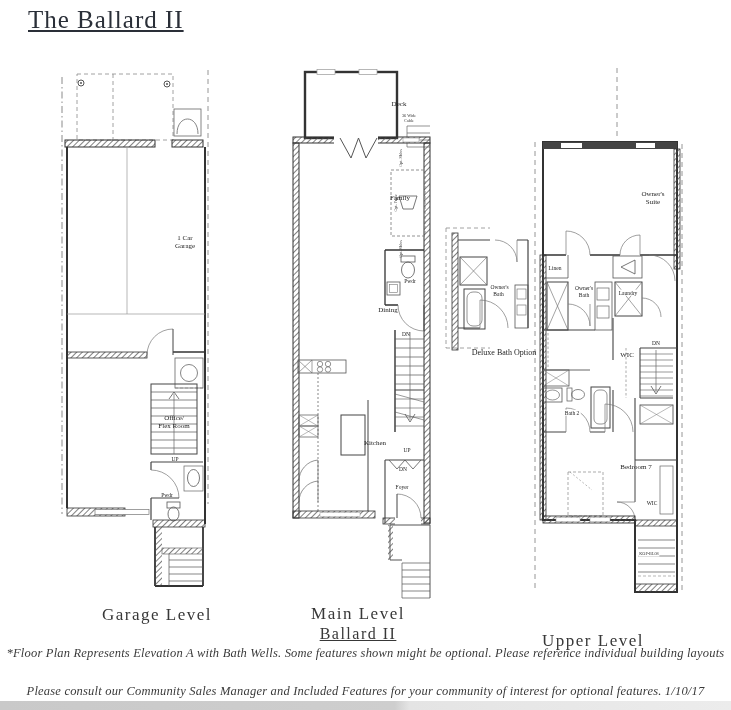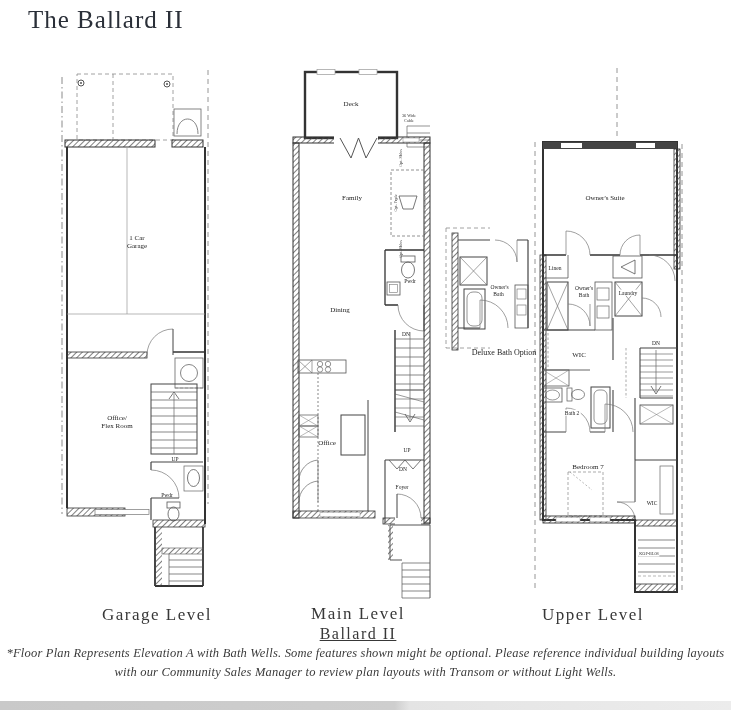--- a/index.html
+++ b/index.html
@@ -1,24 +1,24 @@
 <!DOCTYPE html>
 <html><head>
 <meta charset="utf-8">
 <style>
   html,body{margin:0;padding:0;background:#fff;}
   .page{position:relative;width:731px;height:710px;background:#fff;overflow:hidden;
         font-family:"Liberation Serif","DejaVu Serif",serif;color:#2b2b2b;}
-  .title{position:absolute;left:28px;top:6px;font-size:25px;letter-spacing:1px;color:#2a2f38;}
+  .title{position:absolute;left:28px;top:6px;font-size:25px;letter-spacing:1px;color:#2a2f38;text-decoration:underline;}
   .plan{position:absolute;}
   .plan svg{position:absolute;left:0;top:0;}
   .lbl{position:absolute;transform:translate(-50%,-50%);white-space:pre-line;text-align:center;
        color:#1e1e1e;line-height:1.2;pointer-events:none;}
   .s8{font-size:8px;}
-  .s7{font-size:7px;}
+  .s7{font-size:7px;margin-left:48px;}
   .s5{font-size:5.5px;}
   .s4{font-size:4.2px;color:#333;}
   .rot{transform:translate(-50%,-50%) rotate(-90deg);}
   .bgw{background:#fff;padding:0 1px;}
   .caption{position:absolute;transform:translateX(-50%);font-size:17px;letter-spacing:1.5px;
            color:#383838;white-space:nowrap;}
   .caption2{font-size:16px;}
   .footer-line{position:absolute;left:0;width:731px;text-align:center;font-style:italic;
                font-size:12.5px;color:#3a3a3a;letter-spacing:.2px;}
   .scanbar{position:absolute;left:0;bottom:0;width:731px;height:9px;
@@ -87,21 +87,21 @@
       </g>
       <g>
         <path d="M100,465 V524 M148,465 V524 M100,524 H148" stroke="#333" stroke-width="1.8" fill="none"></path>
         <rect x="100" y="465" width="7" height="59" fill="url(#hT)"></rect>
         <rect x="107" y="486" width="41" height="6" fill="url(#hT)" stroke="#555" stroke-width="0.6"></rect>
         <path d="M114,498 H148 M114,505 H148 M114,512 H148 M114,519 H148 M114,492 V524" stroke="#555" stroke-width="0.7" fill="none"></path>
       </g>
     </svg>
     <div class="lbl s7" style="left:82px;top:180px;">1 Car
 Garage</div>
-    <div class="lbl s7" style="left:62px;top:360px;">Office/
+    <div class="lbl s7" style="left:71px;top:360px;">Office/
 Flex Room</div>
     <div class="lbl s5" style="left:112px;top:433px;">Pwdr</div>
     <div class="lbl s5" style="left:120px;top:397px;">UP</div>
   </div>
 
   <div class="plan" style="left:285px;top:68px;width:150px;height:535px;">
     <svg width="150" height="535" viewBox="0 0 150 535">
       <defs>
         <pattern id="hM" patternUnits="userSpaceOnUse" width="4" height="4" patternTransform="rotate(45)">
           <line x1="0" y1="0" x2="0" y2="4" stroke="#4a4a4a" stroke-width="1.4"></line>
@@ -169,21 +169,21 @@
       </g>
       <g>
         <path d="M105,457 H145 M105,457 V492 M105,492 H117 M145,457 V530" stroke="#555" stroke-width="1" fill="none"></path>
         <rect x="103" y="457" width="5" height="35" fill="url(#hM)"></rect>
         <path d="M117,495 H145 M117,502 H145 M117,509 H145 M117,516 H145 M117,523 H145 M117,495 V530 M117,530 H145" stroke="#555" stroke-width="0.7" fill="none"></path>
       </g>
     </svg>
     <div class="lbl s7" style="left:66px;top:36px;">Deck</div>
     <div class="lbl s7" style="left:67px;top:130px;">Family</div>
     <div class="lbl s7" style="left:55px;top:242px;">Dining</div>
-    <div class="lbl s7" style="left:42px;top:375px;">Office</div>
+    <div class="lbl s7" style="left:42px;top:375px;">Kitchen</div>
     <div class="lbl s5" style="left:125px;top:213px;">Pwdr</div>
     <div class="lbl s5" style="left:117px;top:419px;">Foyer</div>
     <div class="lbl s5" style="left:121px;top:266px;">DN</div>
     <div class="lbl s5" style="left:122px;top:382px;">UP</div>
     <div class="lbl s5" style="left:118px;top:401px;">DN</div>
     <div class="lbl s4" style="left:124px;top:50px;">36 Wide
 Cable</div>
     <div class="lbl s4 rot" style="left:116px;top:90px;">Opt. Shlvs</div>
     <div class="lbl s4 rot" style="left:111px;top:135px;">Opt. Frplc</div>
     <div class="lbl s4 rot" style="left:116px;top:181px;">Opt. Shlvs</div>
@@ -300,19 +300,19 @@
     <div class="lbl s5" style="left:216px;top:283px;">DN</div>
     <div class="lbl s4" style="left:209px;top:494px;"><span class="bgw">KOP-BL08</span></div>
     <div class="lbl s5" style="left:59px;top:231px;"><span class="bgw">Owner's
 Bath</span></div>
     <div class="lbl s8" style="left:50px;top:293px;padding-left:28px;">Deluxe Bath Option</div>
   </div>
 
   <div class="caption" style="left:157px;top:605px;">Garage Level</div>
   <div class="caption" style="left:358px;top:604px;">Main Level</div>
   <div class="caption caption2" style="left:358px;top:625px;text-decoration:underline;">Ballard II</div>
-  <div class="caption" style="left:593px;top:605px;">Upper Level</div>
+  <div class="caption" style="left:593px;top:631px;">Upper Level</div>
 
   <div class="footer-line" style="top:646px;">*Floor Plan Represents Elevation A with Bath Wells. Some features shown might be optional. Please reference individual building layouts</div>
-  <div class="footer-line" style="top:665px;">with our Community Sales Manager to review plan layouts with Transom or without Light Wells.</div>
+  <div class="footer-line" style="top:684px;">Please consult our Community Sales Manager and Included Features for your community of interest for optional features.  1/10/17</div>
 
   <div class="scanbar"></div>
 </div>
 
 </body></html>

